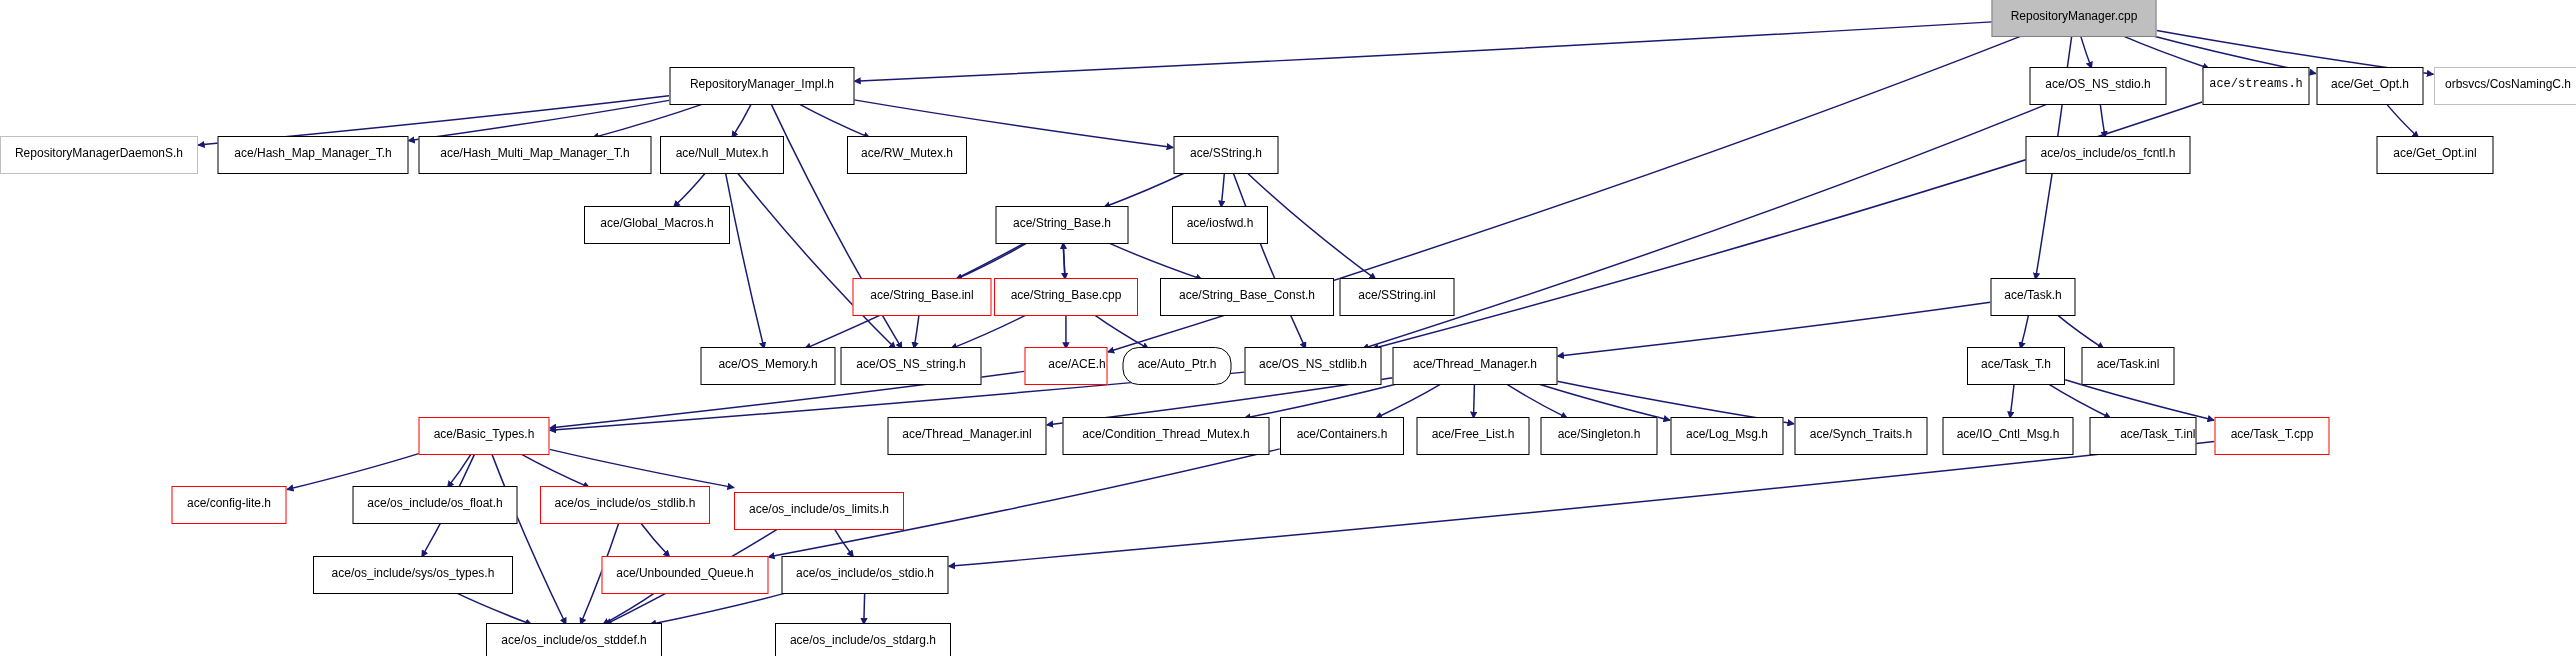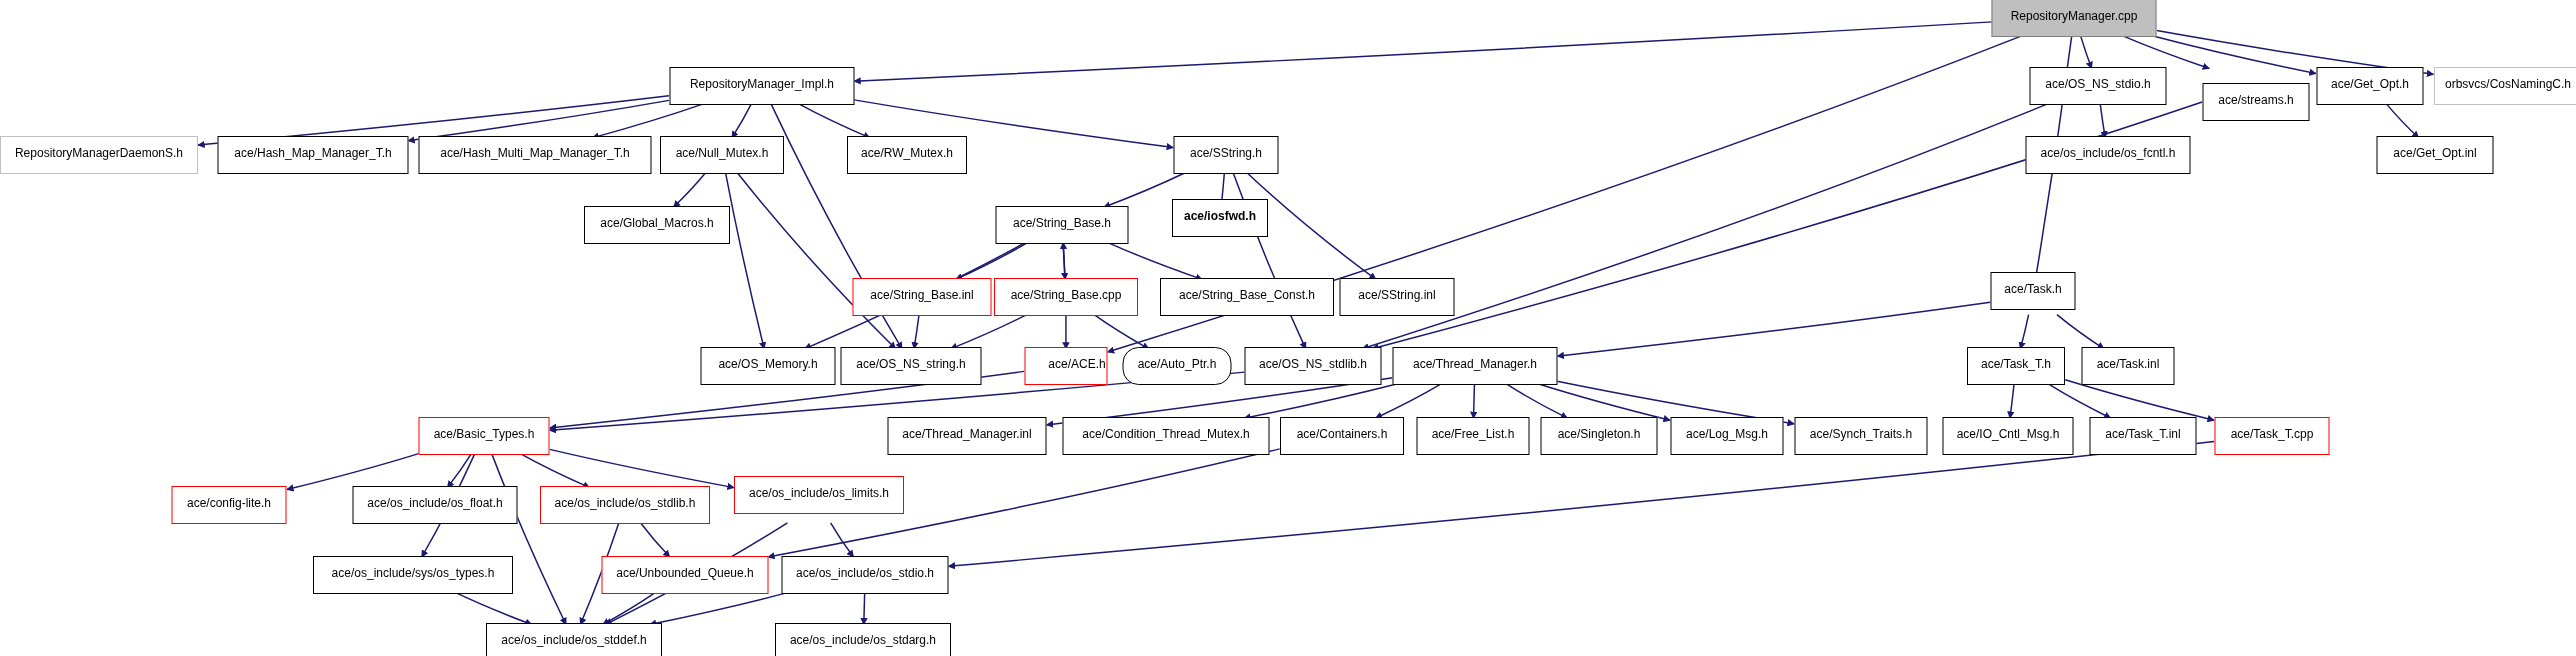--- a/index.html
+++ b/index.html
@@ -104,62 +104,62 @@
       <path d="M 708.7671232876712 640 Q 683.4520547945206 657.5 651.2328767123288 675" fill="none" stroke="#191970" stroke-width="1.6" marker-end="url(#arrow)"></path>
       <path d="M 853.013698630137 640 Q 786.5616438356165 657.5 701.986301369863 675" fill="none" stroke="#191970" stroke-width="1.6" marker-end="url(#arrow)"></path>
       <path d="M 934.4794520547945 640 Q 934.0575342465753 657.5 933.5205479452055 675" fill="none" stroke="#191970" stroke-width="1.6" marker-end="url(#arrow)"></path>
       <path d="M 1383 485.15492957746477 Q 1139.6506666666667 543.5774647887324 829.9333333333334 602" fill="none" stroke="#191970" stroke-width="1.6" marker-end="url(#arrow)"></path>
       <path d="M 2393 477.11842105263156 Q 1791.08 544.6184210526316 1025 612.1184210526316" fill="none" stroke="#191970" stroke-width="1.6" marker-end="url(#arrow)"></path>
     </svg>
   <div id="nodes">
       <div class="node grey-fill" style="left: 2074px; top: 17.6px; width: 165px;">RepositoryManager.cpp</div>
       <div class="node" style="left: 762px; top: 86px; width: 185px;">RepositoryManager_Impl.h</div>
       <div class="node" style="left: 2098px; top: 86px; width: 137px;">ace/OS_NS_stdio.h</div>
-      <div class="node" style="left: 2256px; top: 102px; width: 107px;">ace/streams.h</div>
+      <div class="node" style="left: 2256px; top: 86px; width: 107px; font-family: Liberation Mono, monospace;">ace/streams.h</div>
       <div class="node" style="left: 2370px; top: 86px; width: 107px;">ace/Get_Opt.h</div>
       <div class="node grey-border" style="left: 2508px; top: 86px; width: 148px;">orbsvcs/CosNamingC.h</div>
       <div class="node grey-border" style="left: 99px; top: 155px; width: 198px;">RepositoryManagerDaemonS.h</div>
       <div class="node" style="left: 313px; top: 155px; width: 191px;">ace/Hash_Map_Manager_T.h</div>
       <div class="node" style="left: 535px; top: 155px; width: 233px;">ace/Hash_Multi_Map_Manager_T.h</div>
       <div class="node" style="left: 722px; top: 155px; width: 124px;">ace/Null_Mutex.h</div>
       <div class="node" style="left: 907px; top: 155px; width: 120px;">ace/RW_Mutex.h</div>
       <div class="node" style="left: 1226px; top: 155px; width: 105px;">ace/SString.h</div>
       <div class="node" style="left: 2108px; top: 155px; width: 165px;">ace/os_include/os_fcntl.h</div>
       <div class="node" style="left: 2435px; top: 155px; width: 117px;">ace/Get_Opt.inl</div>
       <div class="node" style="left: 657px; top: 225px; width: 146px;">ace/Global_Macros.h</div>
       <div class="node" style="left: 1062px; top: 225px; width: 133px;">ace/String_Base.h</div>
-      <div class="node" style="left: 1220px; top: 218px; width: 96px; font-weight: bold;">ace/iosfwd.h</div>
+      <div class="node" style="left: 1220px; top: 225px; width: 96px;">ace/iosfwd.h</div>
       <div class="node red" style="left: 922px; top: 297px; width: 139px;">ace/String_Base.inl</div>
       <div class="node red" style="left: 1066px; top: 297px; width: 144px;">ace/String_Base.cpp</div>
       <div class="node" style="left: 1247px; top: 297px; width: 174px;">ace/String_Base_Const.h</div>
       <div class="node" style="left: 1397px; top: 297px; width: 115px;">ace/SString.inl</div>
-      <div class="node" style="left: 2033px; top: 291px; width: 85px;">ace/Task.h</div>
+      <div class="node" style="left: 2033px; top: 297px; width: 85px;">ace/Task.h</div>
       <div class="node" style="left: 768px; top: 366px; width: 135px;">ace/OS_Memory.h</div>
       <div class="node" style="left: 911px; top: 366px; width: 141px;">ace/OS_NS_string.h</div>
       <div class="node red" style="left: 1066px; top: 366px; width: 83px; padding-left: 22px;">ace/ACE.h</div>
       <div class="node" style="left: 1177px; top: 366px; width: 109px; border-radius: 16px;">ace/Auto_Ptr.h</div>
       <div class="node" style="left: 1313px; top: 366px; width: 137px;">ace/OS_NS_stdlib.h</div>
       <div class="node" style="left: 1475px; top: 366px; width: 165px;">ace/Thread_Manager.h</div>
       <div class="node" style="left: 2016px; top: 366px; width: 98px;">ace/Task_T.h</div>
       <div class="node" style="left: 2128px; top: 366px; width: 93px;">ace/Task.inl</div>
       <div class="node red" style="left: 484px; top: 436px; width: 131px;">ace/Basic_Types.h</div>
       <div class="node" style="left: 967px; top: 436px; width: 159px;">ace/Thread_Manager.inl</div>
       <div class="node" style="left: 1166px; top: 436px; width: 207px;">ace/Condition_Thread_Mutex.h</div>
       <div class="node" style="left: 1342px; top: 436px; width: 124px;">ace/Containers.h</div>
       <div class="node" style="left: 1473px; top: 436px; width: 113px;">ace/Free_List.h</div>
       <div class="node" style="left: 1599px; top: 436px; width: 117px;">ace/Singleton.h</div>
       <div class="node" style="left: 1727px; top: 436px; width: 113px;">ace/Log_Msg.h</div>
       <div class="node" style="left: 1861px; top: 436px; width: 133px;">ace/Synch_Traits.h</div>
       <div class="node" style="left: 2008px; top: 436px; width: 131px;">ace/IO_Cntl_Msg.h</div>
-      <div class="node" style="left: 2143px; top: 436px; width: 107px;">ace/Task_T.inl</div>
+      <div class="node" style="left: 2143px; top: 436px; width: 107px; text-align: right;">ace/Task_T.inl</div>
       <div class="node red" style="left: 2272px; top: 436px; width: 115px;">ace/Task_T.cpp</div>
       <div class="node red" style="left: 229px; top: 505px; width: 115px;">ace/config-lite.h</div>
       <div class="node" style="left: 435px; top: 505px; width: 165px;">ace/os_include/os_float.h</div>
       <div class="node red" style="left: 625px; top: 505px; width: 170px;">ace/os_include/os_stdlib.h</div>
-      <div class="node red" style="left: 819px; top: 495px; width: 170px;">ace/os_include/os_limits.h</div>
+      <div class="node red" style="left: 819px; top: 511px; width: 170px;">ace/os_include/os_limits.h</div>
       <div class="node" style="left: 413px; top: 575px; width: 200px;">ace/os_include/sys/os_types.h</div>
       <div class="node red" style="left: 685px; top: 575px; width: 167px;">ace/Unbounded_Queue.h</div>
       <div class="node" style="left: 865px; top: 575px; width: 167px;">ace/os_include/os_stdio.h</div>
       <div class="node" style="left: 574px; top: 642px; width: 176px;">ace/os_include/os_stddef.h</div>
       <div class="node" style="left: 863px; top: 642px; width: 176px;">ace/os_include/os_stdarg.h</div>
     </div>
 </div>
 
 
 </body></html>

